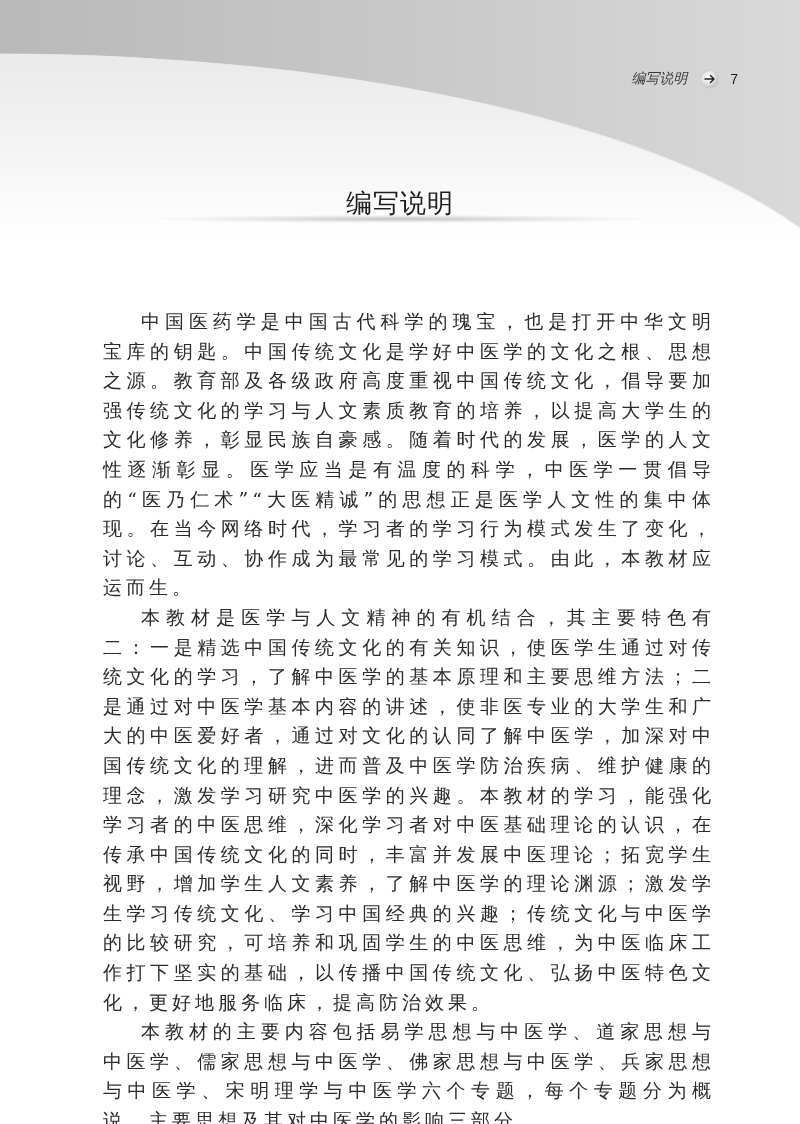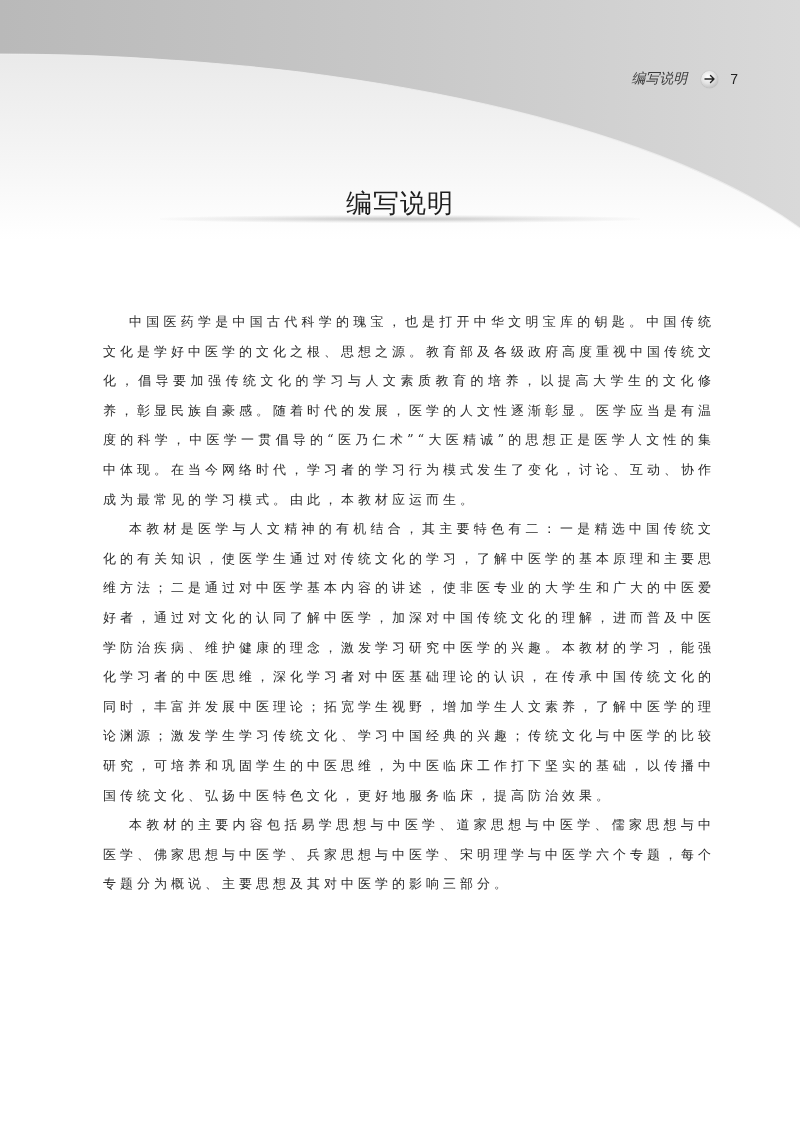--- a/index.html
+++ b/index.html
@@ -80,21 +80,21 @@
     }
     .body-text {
       position: absolute;
       top: 307px;
       left: 103px;
       width: 612px;
       z-index: 2;
     }
     .para {
       margin: 0;
-      font-size: 13px;
+      font-size: 19px;
       line-height: 29.6px;
       letter-spacing: 4px;
       text-indent: 2em;
       text-align: justify;
       color: #2b2b2b;
       word-break: break-all;
     }
   </style>
 </head>
 <body>

